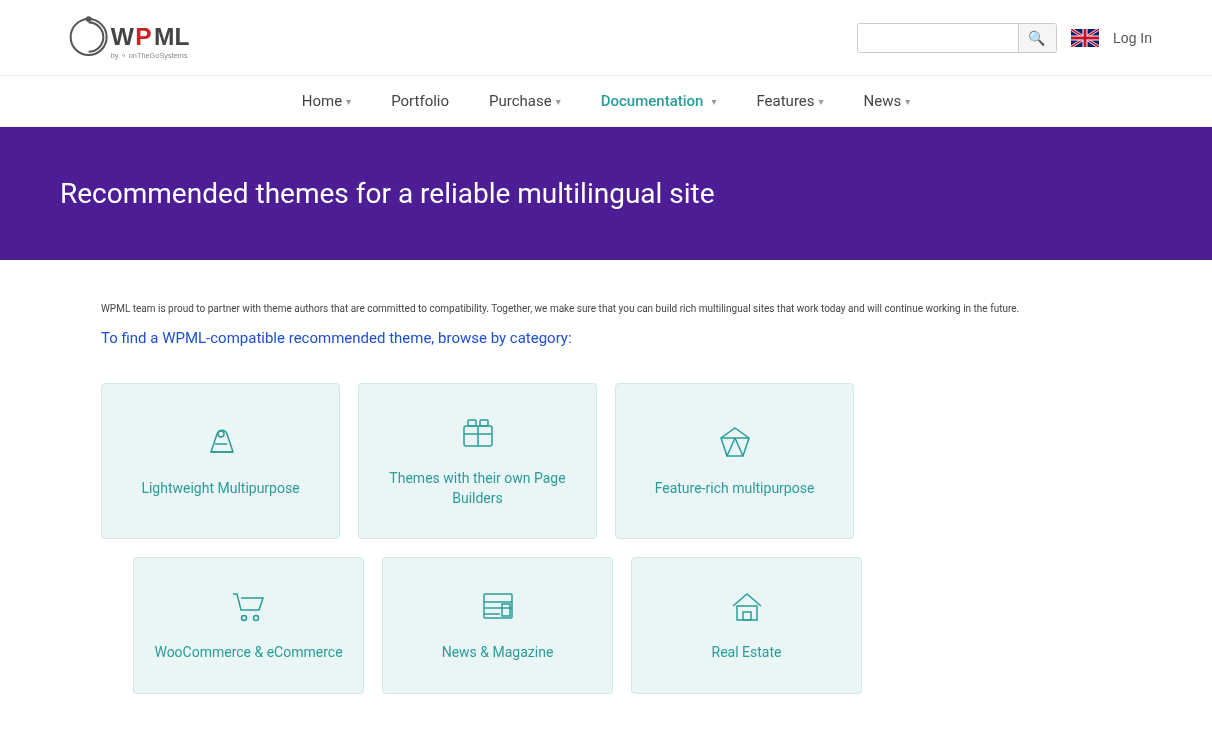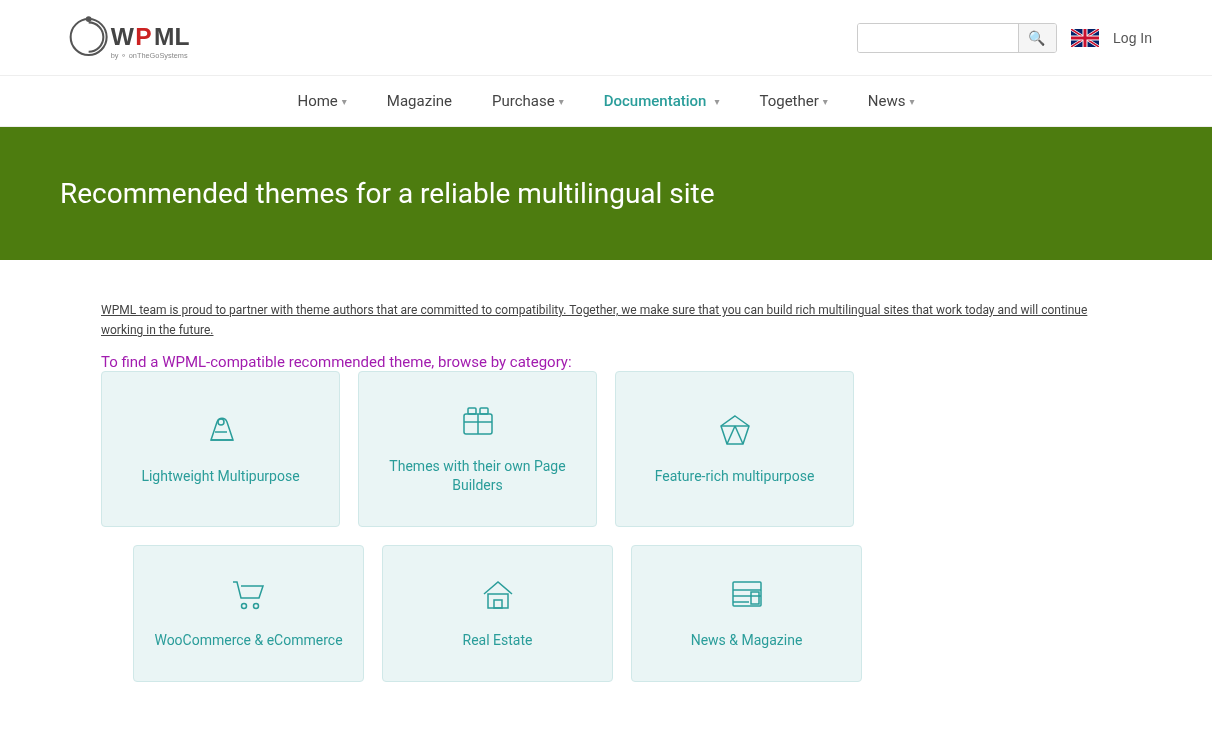--- a/index.html
+++ b/index.html
@@ -79,46 +79,46 @@
       color: #444;
       cursor: pointer;
       text-decoration: none;
       white-space: nowrap;
     }
     .nav-item.active { color: #2a9d9a; font-weight: 500; gap: 8px; }
     .nav-arrow { font-size: 10px; color: #999; }
 
     
     .hero-banner {
-      background-color: #4d7c0f;
+      background-color: #4c1d95;
       padding: 50px 60px;
       color: #fff;
     }
     .hero-banner h1 {
       font-size: 28px;
       font-weight: 400;
       color: #fff;
     }
 
     
     .main-content {
       max-width: 1050px;
       margin: 0 auto;
       padding: 40px 20px 60px;
     }
     .intro-text {
-      font-size: 12px;
+      font-size: 10px;
       line-height: 1.7;
       color: #444;
       margin-bottom: 12px;
-      text-decoration: underline;
     }
     .browse-text {
       font-size: 15px;
-      color: #a21caf;
+      color: #1d4ed8;
+      margin-bottom: 36px;
     }
 
     
     .categories-grid {
       display: grid;
       grid-template-columns: repeat(4, 1fr);
       gap: 18px;
       margin-bottom: 18px;
     }
     .categories-grid-bottom {
@@ -203,32 +203,32 @@
     <button class="login-btn">Log In</button>
   </div>
 </header>
 
 <nav class="navbar">
   <a class="nav-item">
     <span>Home</span>
     <span class="nav-arrow">▾</span>
   </a>
   <a class="nav-item">
-    <span>Magazine</span>
+    <span>Portfolio</span>
   </a>
   <a class="nav-item">
     <span>Purchase</span>
     <span class="nav-arrow">▾</span>
   </a>
   <a class="nav-item active">
     <span>Documentation</span>
     <span class="nav-arrow">▾</span>
   </a>
   <a class="nav-item">
-    <span>Together</span>
+    <span>Features</span>
     <span class="nav-arrow">▾</span>
   </a>
   <a class="nav-item">
     <span>News</span>
     <span class="nav-arrow">▾</span>
   </a>
 </nav>
 
 <div class="hero-banner">
   <h1>Recommended themes for a reliable multilingual site</h1>
@@ -290,38 +290,38 @@
           <circle cx="25" cy="30" r="2.5"></circle>
           <path d="M2 6 H6 L10 22 H28 L32 10 H10"></path>
         </svg>
       </span>
       <span class="card-label">WooCommerce &amp; eCommerce</span>
     </div>
 
     <div class="category-card">
       <span class="card-icon">
         <svg class="icon-svg" viewBox="0 0 36 36">
-          <path d="M4 18 L18 6 L32 18"></path>
-          <rect x="8" y="18" width="20" height="14"></rect>
-          <rect x="14" y="24" width="8" height="8"></rect>
-        </svg>
-      </span>
-      <span class="card-label">Real Estate</span>
-    </div>
-
-    <div class="category-card">
-      <span class="card-icon">
-        <svg class="icon-svg" viewBox="0 0 36 36">
           <rect x="4" y="6" width="28" height="24" rx="1"></rect>
           <line x1="4" y1="14" x2="32" y2="14"></line>
           <line x1="4" y1="20" x2="32" y2="20"></line>
           <line x1="4" y1="26" x2="20" y2="26"></line>
           <rect x="22" y="16" width="8" height="12"></rect>
         </svg>
       </span>
       <span class="card-label">News &amp; Magazine</span>
     </div>
 
+    <div class="category-card">
+      <span class="card-icon">
+        <svg class="icon-svg" viewBox="0 0 36 36">
+          <path d="M4 18 L18 6 L32 18"></path>
+          <rect x="8" y="18" width="20" height="14"></rect>
+          <rect x="14" y="24" width="8" height="8"></rect>
+        </svg>
+      </span>
+      <span class="card-label">Real Estate</span>
+    </div>
+
     <div class="category-card empty"></div>
 
   </div>
 
 </div>
 
 </body></html>

